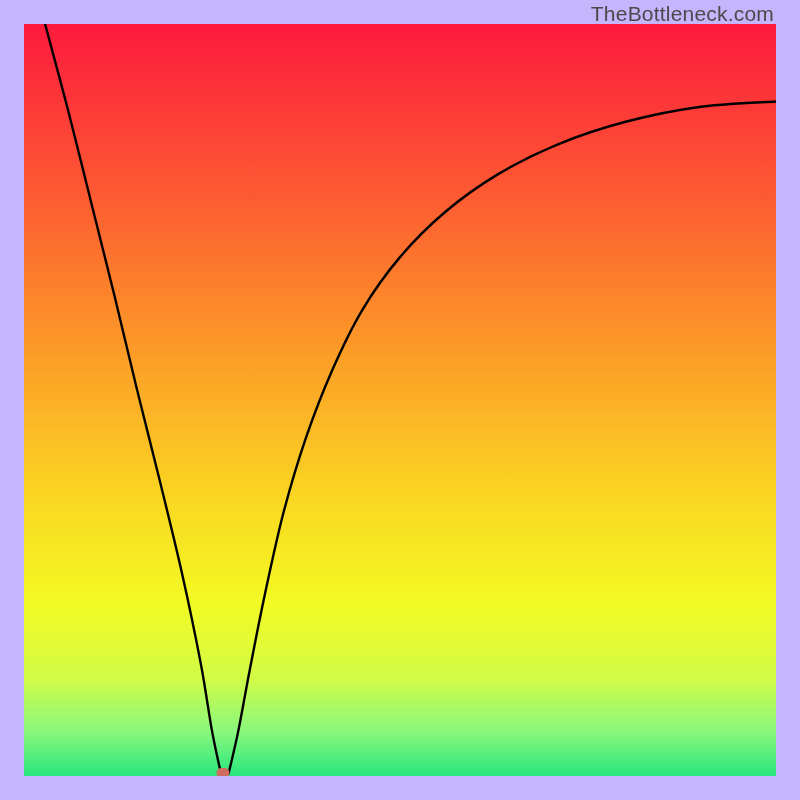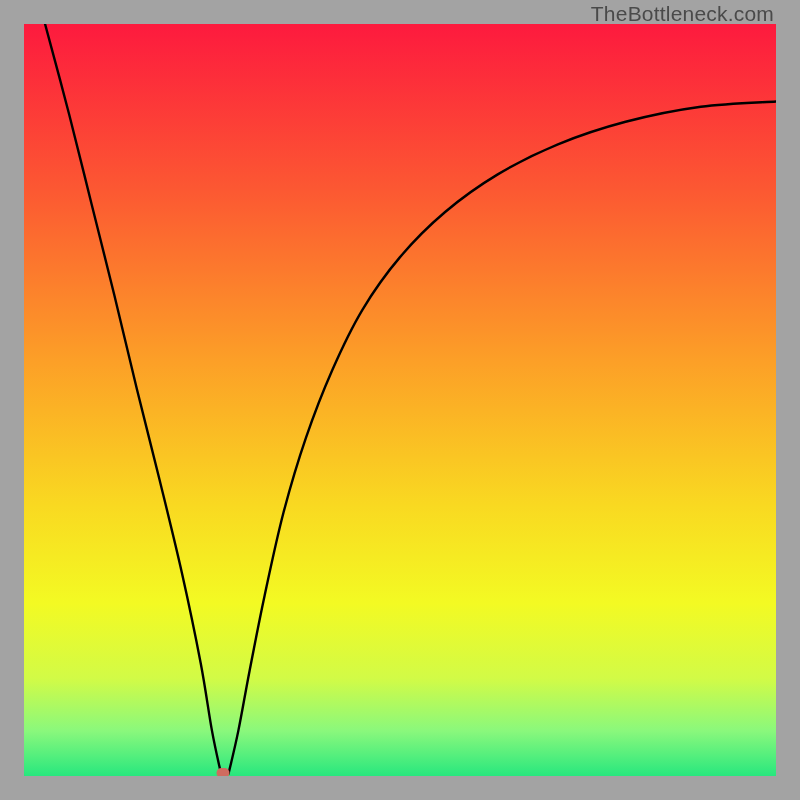--- a/index.html
+++ b/index.html
@@ -7,21 +7,21 @@
     padding: 0;
     width: 800px;
     height: 800px;
     overflow: hidden;
     background: #000;
   }
   .frame {
     position: relative;
     width: 800px;
     height: 800px;
-    background: #a3a3a3;
+    background: #c4b5fd;
   }
   .plot-area {
     position: absolute;
     left: 24px;
     top: 24px;
     width: 752px;
     height: 752px;
     overflow: hidden;
   }
   .gradient-bg {

